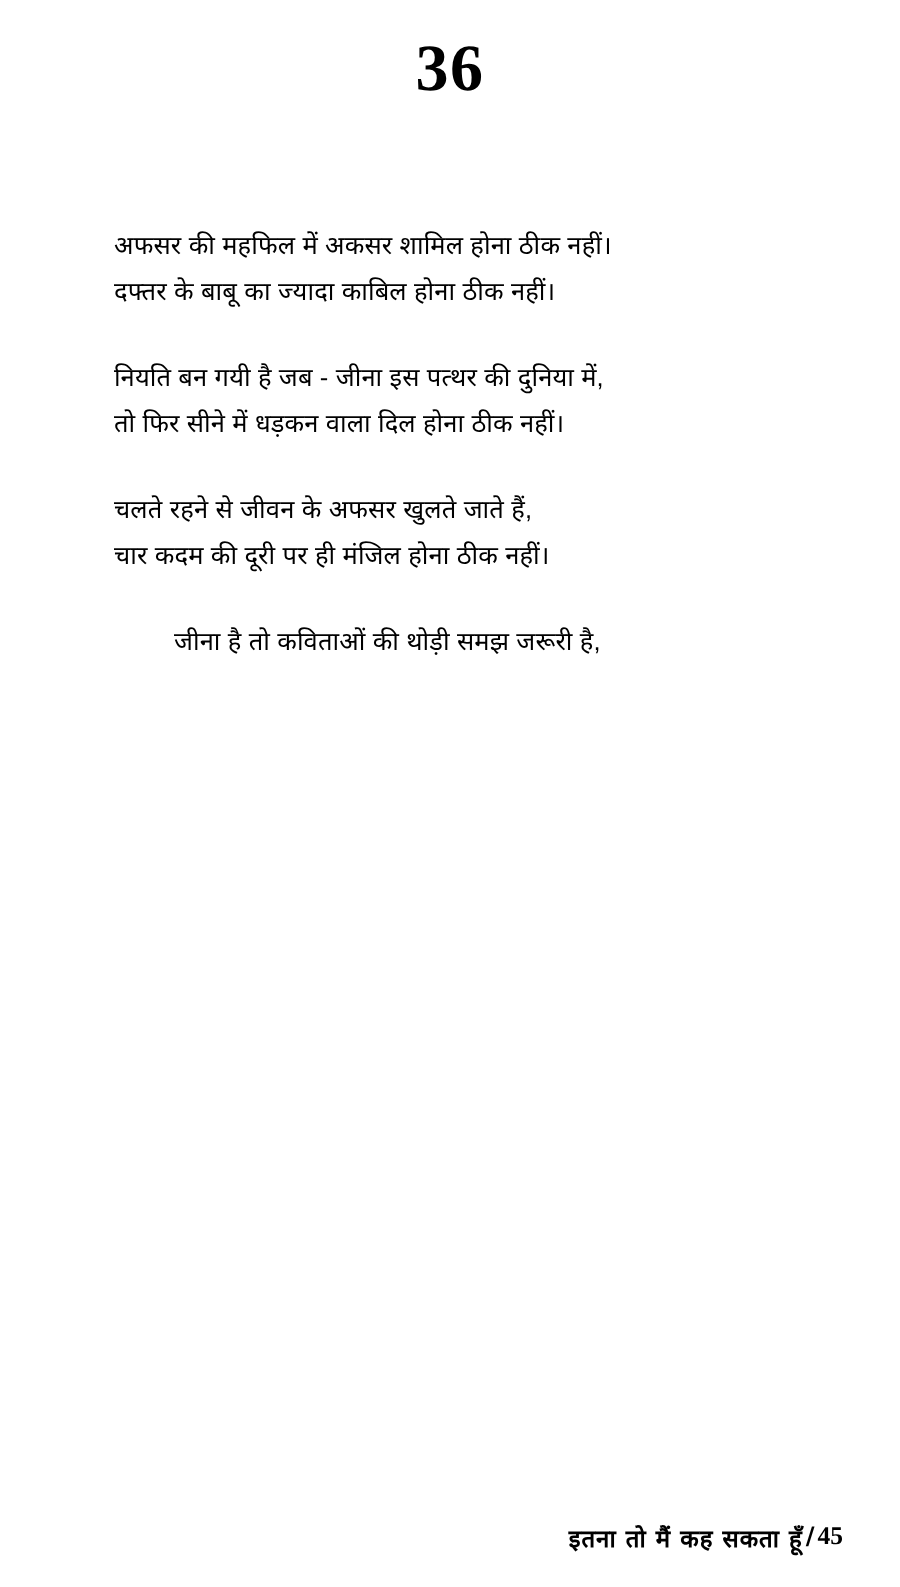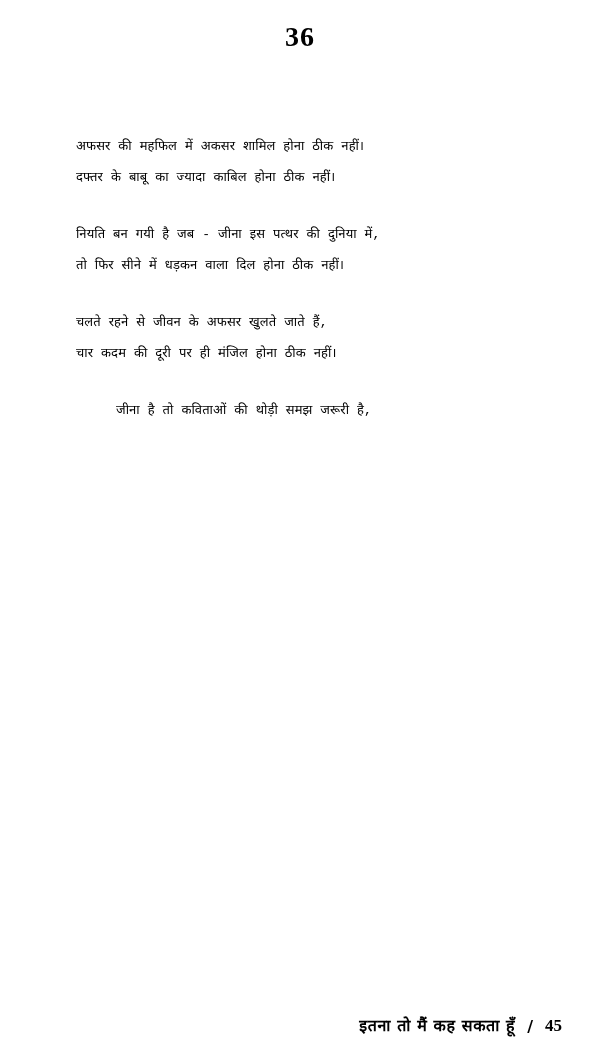--- a/index.html
+++ b/index.html
@@ -18,51 +18,51 @@
   .page {
     position: relative;
     width: 600px;
     height: 1058px;
     box-sizing: border-box;
   }
   .poem-number {
     text-align: center;
     font-family: "Liberation Serif", "DejaVu Serif", serif;
     font-weight: bold;
-    font-size: 28px;
+    font-size: 44px;
     letter-spacing: 1px;
     padding-top: 22px;
     line-height: 1.1;
   }
   .poem-body {
     margin-top: 78px;
     padding-left: 76px;
     padding-right: 40px;
   }
   .stanza {
     margin-bottom: 26px;
   }
   .stanza:last-child {
     margin-bottom: 0;
     margin-left: 40px;
   }
   .line {
-    font-family: Liberation Mono, monospace;
-    font-size: 13px;
+    font-family: Liberation Sans, sans-serif;
+    font-size: 17px;
     line-height: 31px;
     white-space: nowrap;
     letter-spacing: 0.1px;
   }
   .footer {
     position: absolute;
     right: 38px;
     bottom: 22px;
     display: flex;
-    align-items: flex-end;
-    gap: 12px;
+    align-items: flex-start;
+    gap: 2px;
     font-family: "DejaVu Sans", "Liberation Sans", sans-serif;
     font-weight: bold;
     font-size: 16px;
   }
   .footer-title {
     letter-spacing: 0.6px;
   }
   .footer-sep {
     font-weight: bold;
   }

